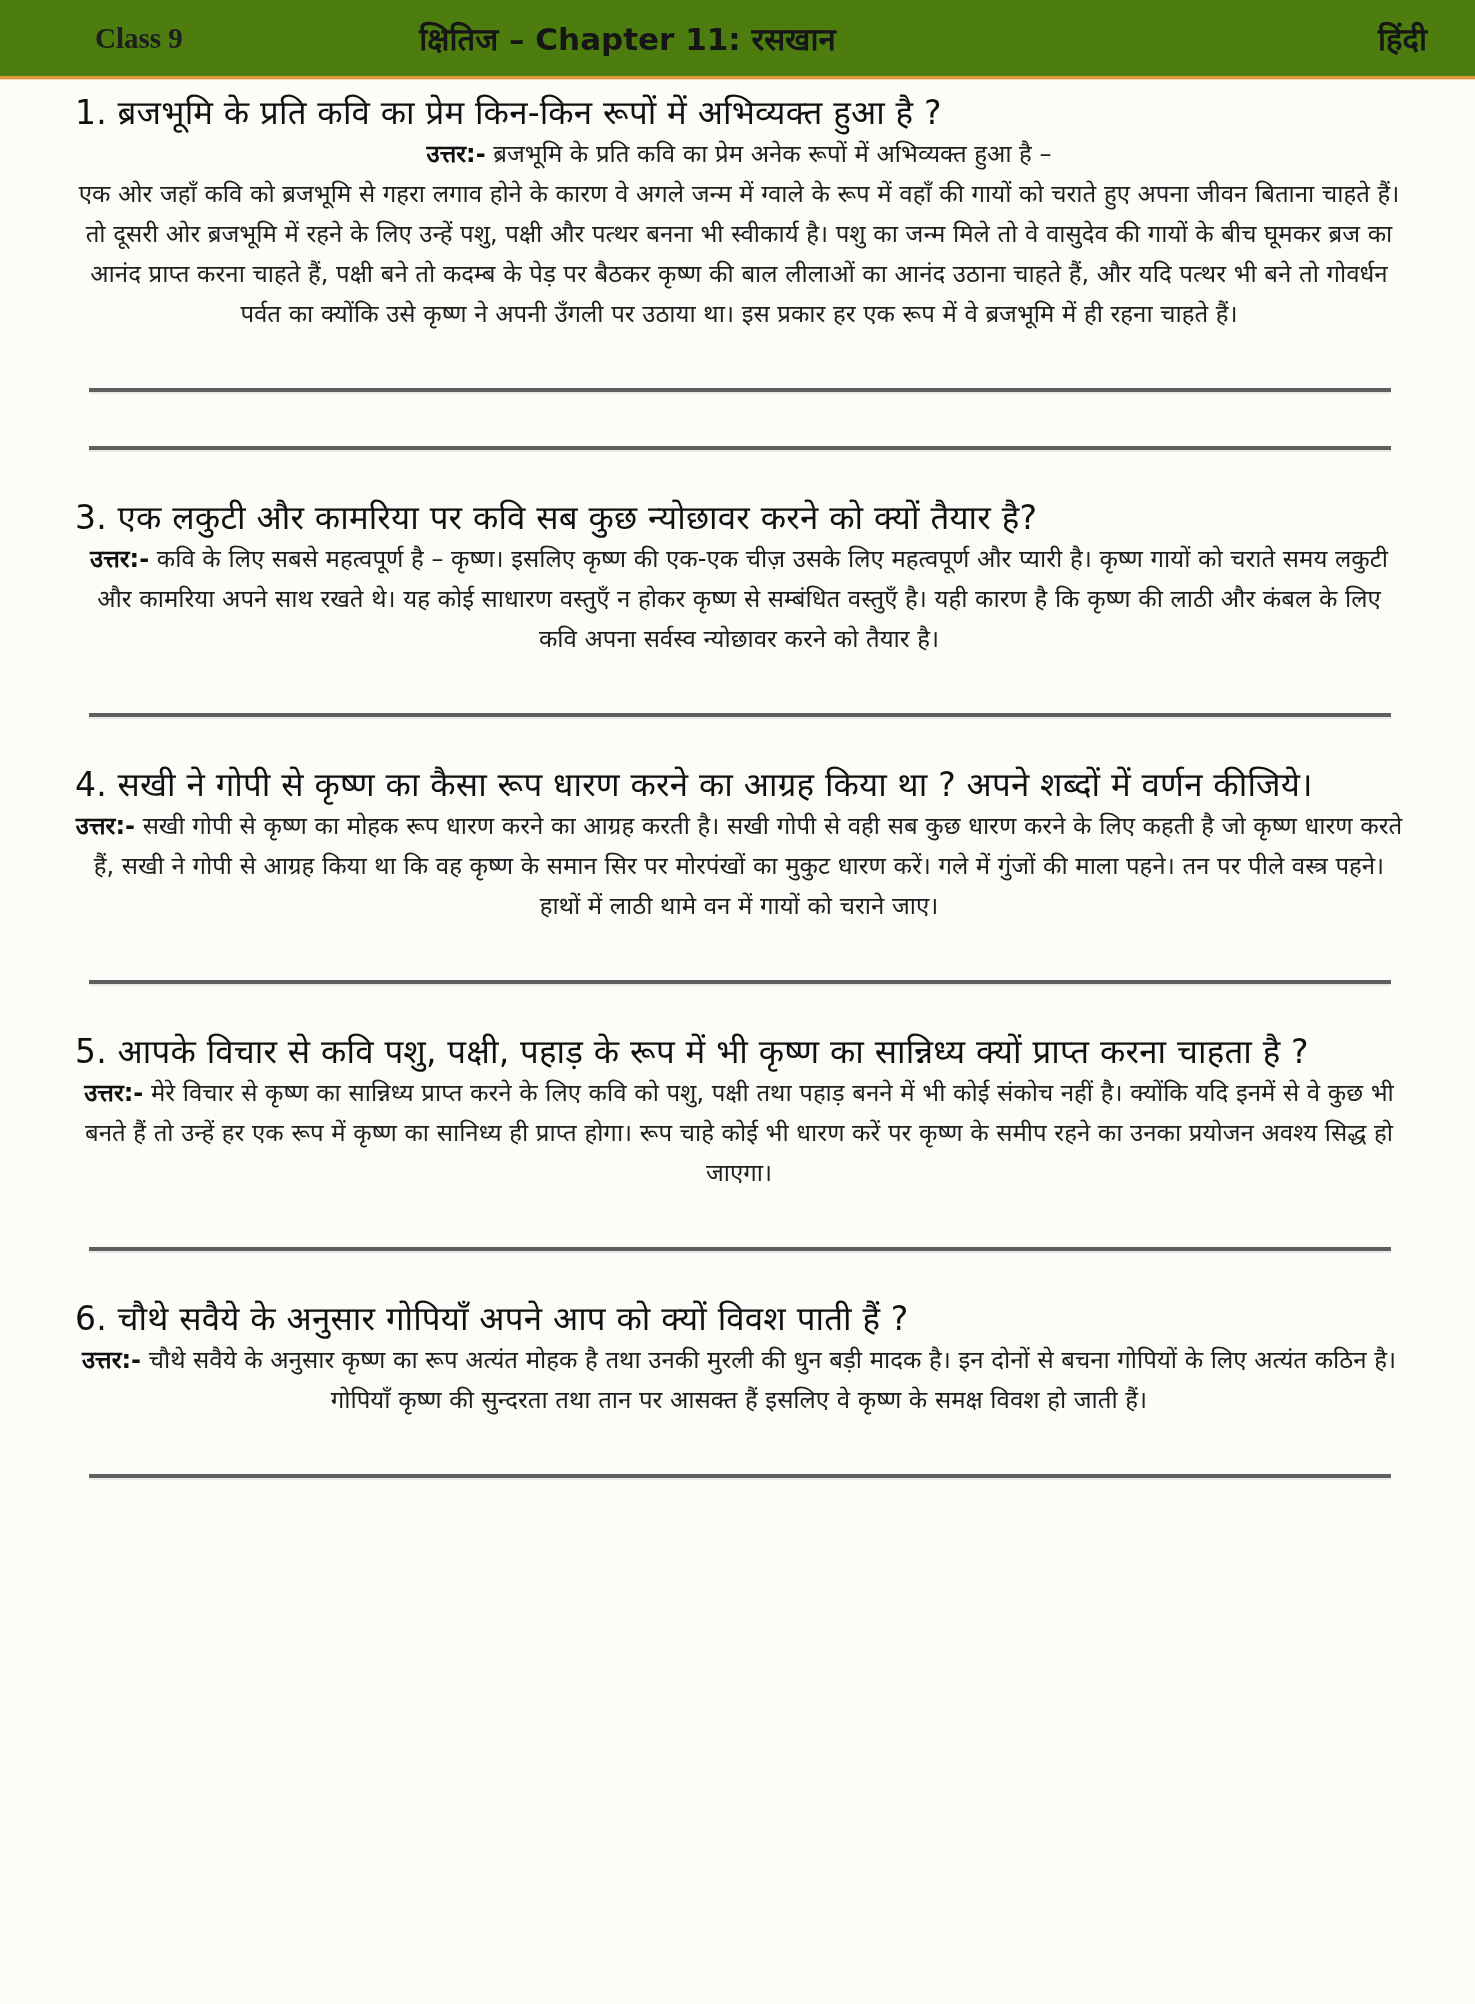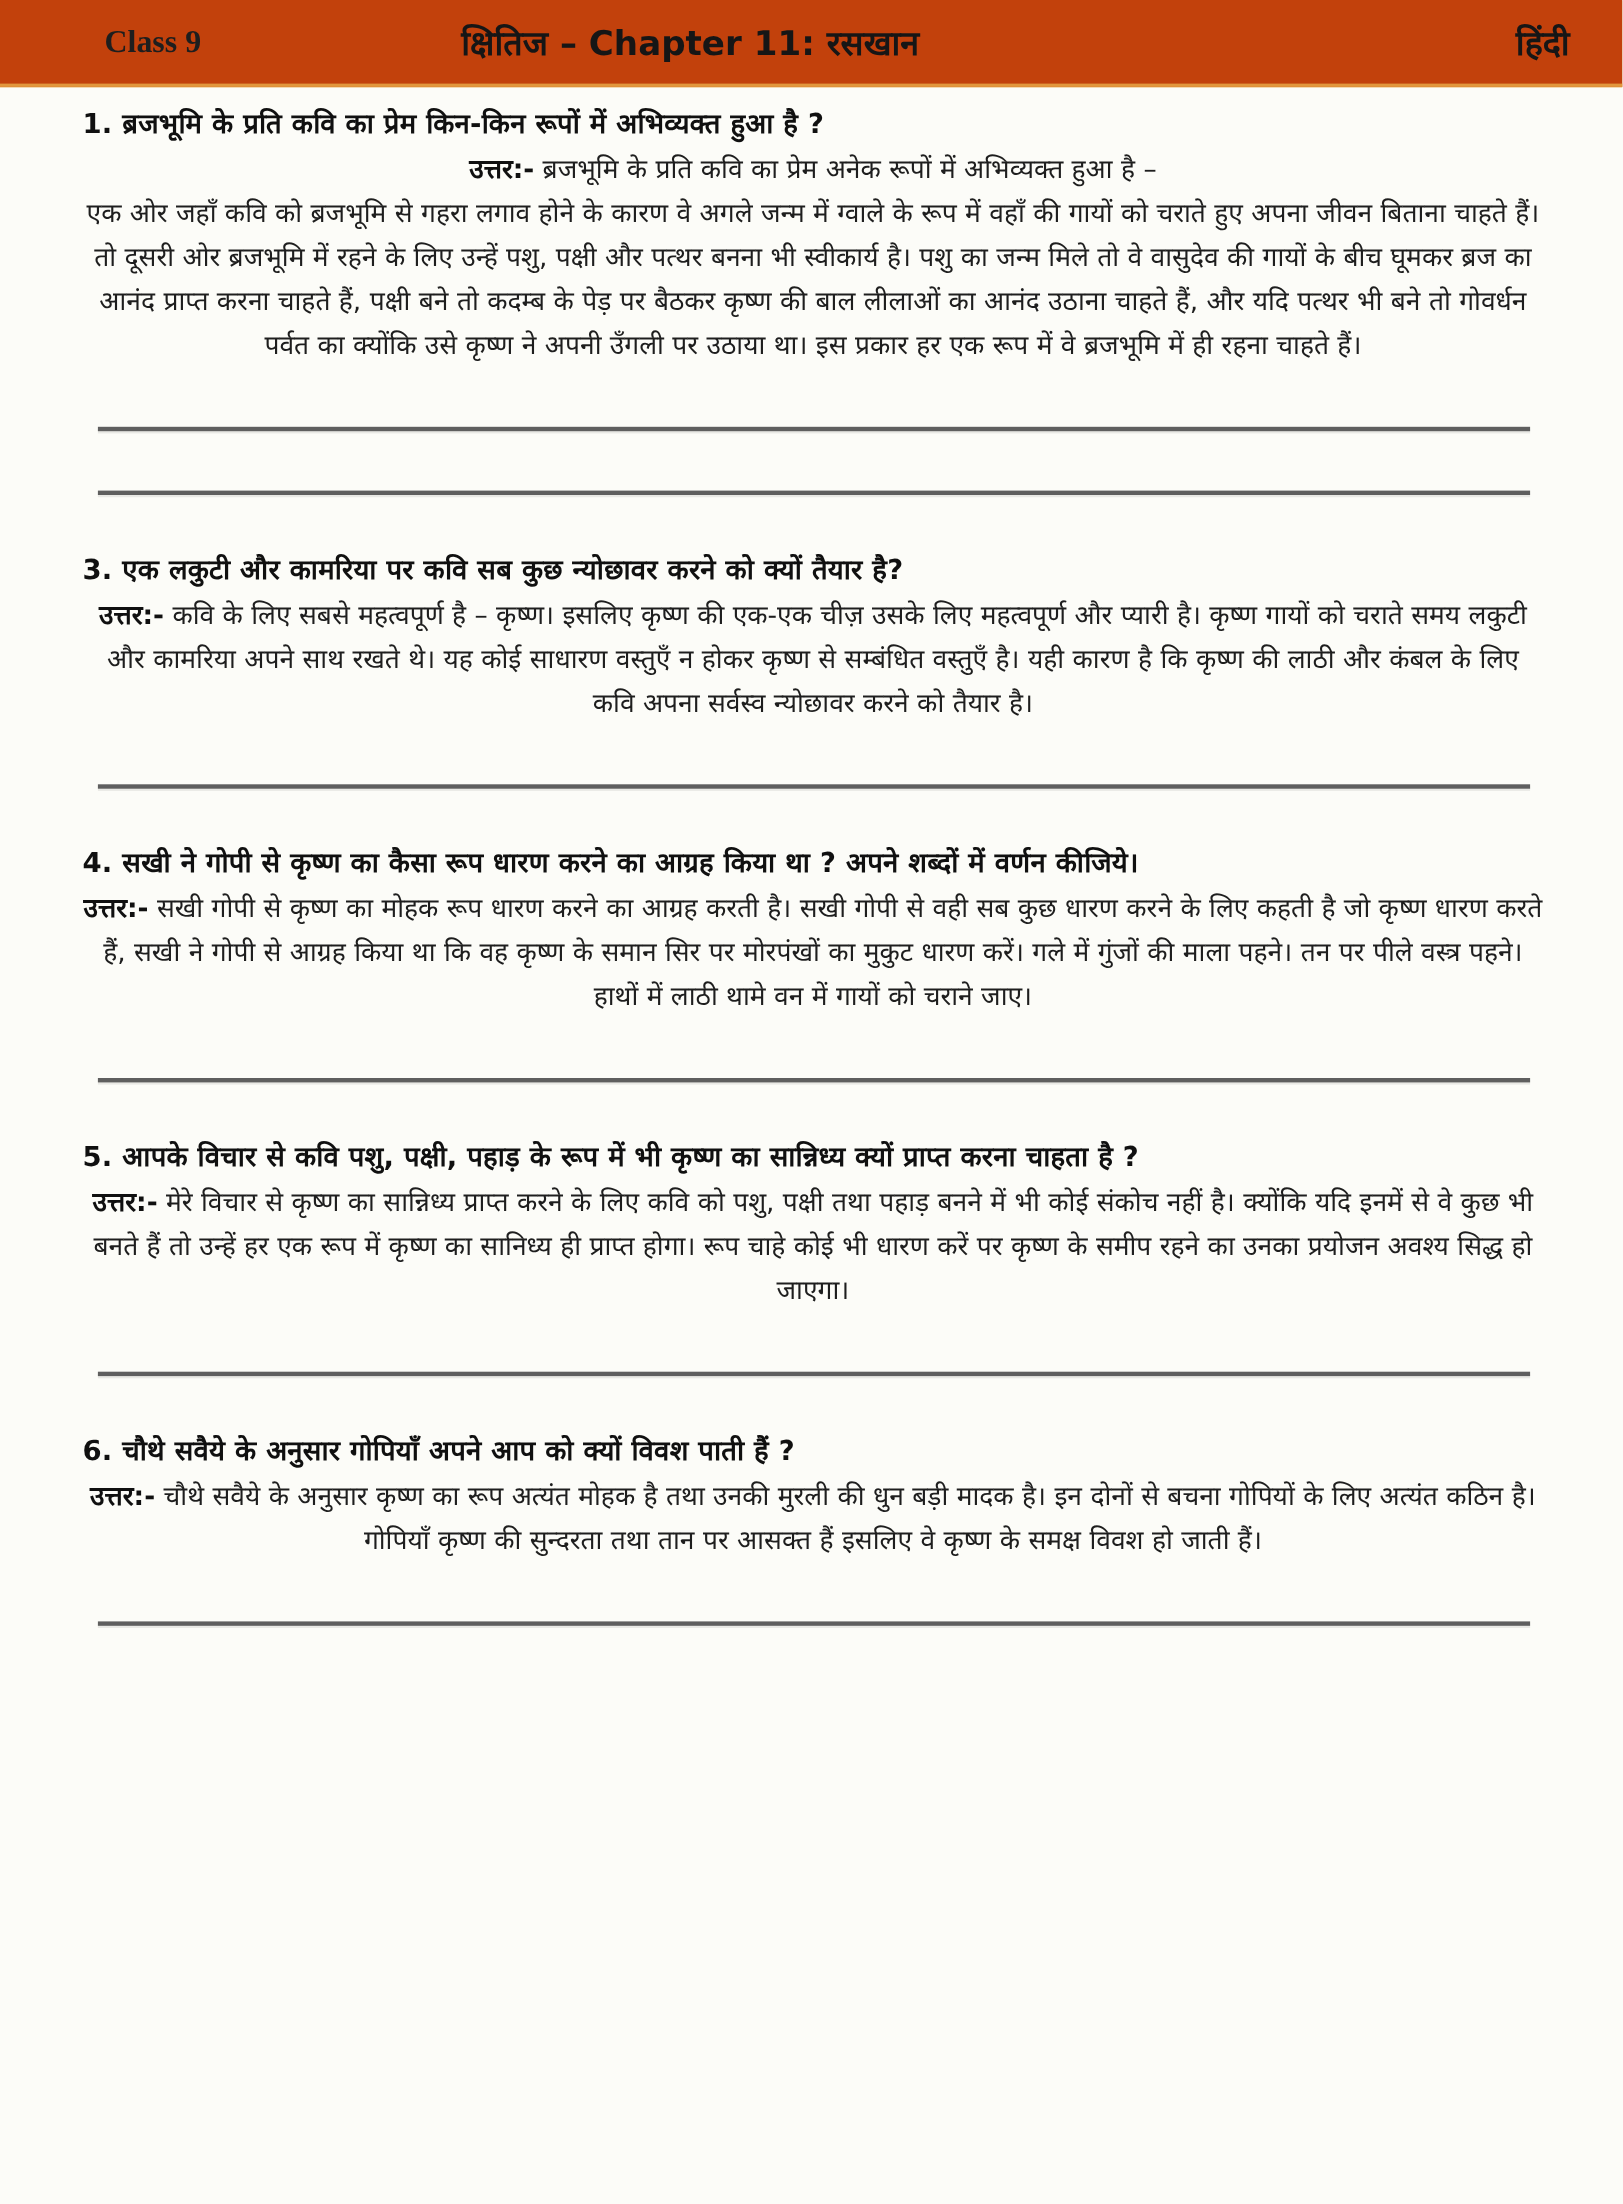--- a/index.html
+++ b/index.html
@@ -11,21 +11,21 @@
     font-family: "DejaVu Sans", "Liberation Sans", sans-serif;
     color: #1b1b1b;
   }
   .page { width: 100%; height: 100%; }
 
   
   header.page-header {
     display: grid;
     grid-template-columns: 230px 1fr 340px;
     align-items: center;
-    background: #c2410c;
+    background: #4d7c0f;
     height: 76px;
     border-bottom: 3px solid #e2973d;
     box-shadow: 0 1px 0 #f3d9b4;
   }
   .h-left {
     font-family: "Liberation Serif", "DejaVu Serif", serif;
     font-weight: 700;
     font-size: 29px;
     color: #1e1e1e;
     padding-left: 95px;
@@ -48,22 +48,22 @@
     white-space: nowrap;
   }
 
   
   main.content {
     padding: 12px 72px 0 75px;
   }
   section.qa { margin: 0; }
   h2.q {
     margin: 0 0 1px 0;
-    font-size: 25px;
-    font-weight: 700;
+    font-size: 33px;
+    font-weight: 400;
     line-height: 40px;
     color: #101010;
     letter-spacing: 0.2px;
   }
   p.a {
     margin: 0;
     font-size: 24px;
     font-weight: 400;
     line-height: 40px;
     color: #1e1e1e;

